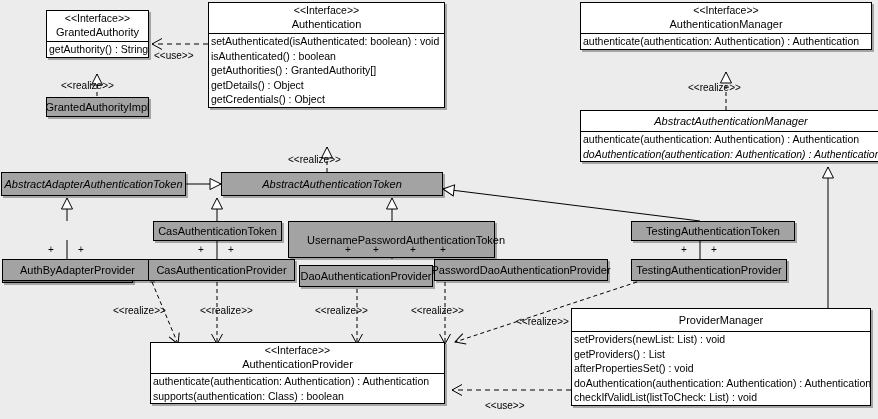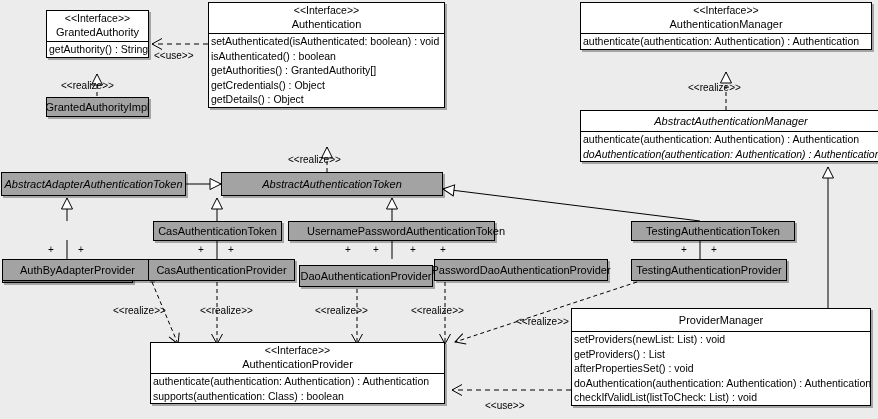--- a/index.html
+++ b/index.html
@@ -121,22 +121,22 @@
   <div class="umlbox" style="left:208px;top:2px;width:237px;">
     <div class="hdr">
       <div class="stereo">&lt;&lt;Interface&gt;&gt;</div>
       <div class="cname">Authentication</div>
     </div>
     <div class="divider"></div>
     <div class="ops">
       <div class="op">setAuthenticated(isAuthenticated: boolean) : void</div>
       <div class="op">isAuthenticated() : boolean</div>
       <div class="op">getAuthorities() : GrantedAuthority[]</div>
+      <div class="op">getDetails() : Object</div>
       <div class="op">getCredentials() : Object</div>
-      <div class="op">getDetails() : Object</div>
     </div>
   </div>
 
   <div class="umlbox" style="left:580px;top:2px;width:292px;">
     <div class="hdr">
       <div class="stereo">&lt;&lt;Interface&gt;&gt;</div>
       <div class="cname">AuthenticationManager</div>
     </div>
     <div class="divider"></div>
     <div class="ops">
@@ -164,21 +164,21 @@
   </div>
 
   <div class="simplebox" style="left:2px;top:221px;width:131px;height:20px;margin-top:42px;">
     <span>PrincipalAcegiUserToken</span>
   </div>
 
   <div class="simplebox" style="left:153px;top:221px;width:129px;height:20px;">
     <span>CasAuthenticationToken</span>
   </div>
 
-  <div class="simplebox" style="left:288px;top:221px;width:207px;height:20px;padding-left:29px;">
+  <div class="simplebox" style="left:288px;top:221px;width:207px;height:37px;padding-left:29px;">
     <span>UsernamePasswordAuthenticationToken</span>
   </div>
 
   <div class="simplebox" style="left:631px;top:221px;width:164px;height:20px;">
     <span>TestingAuthenticationToken</span>
   </div>
 
   <div class="simplebox" style="left:2px;top:259px;width:151px;height:22px;">
     <span>AuthByAdapterProvider</span>
   </div>

